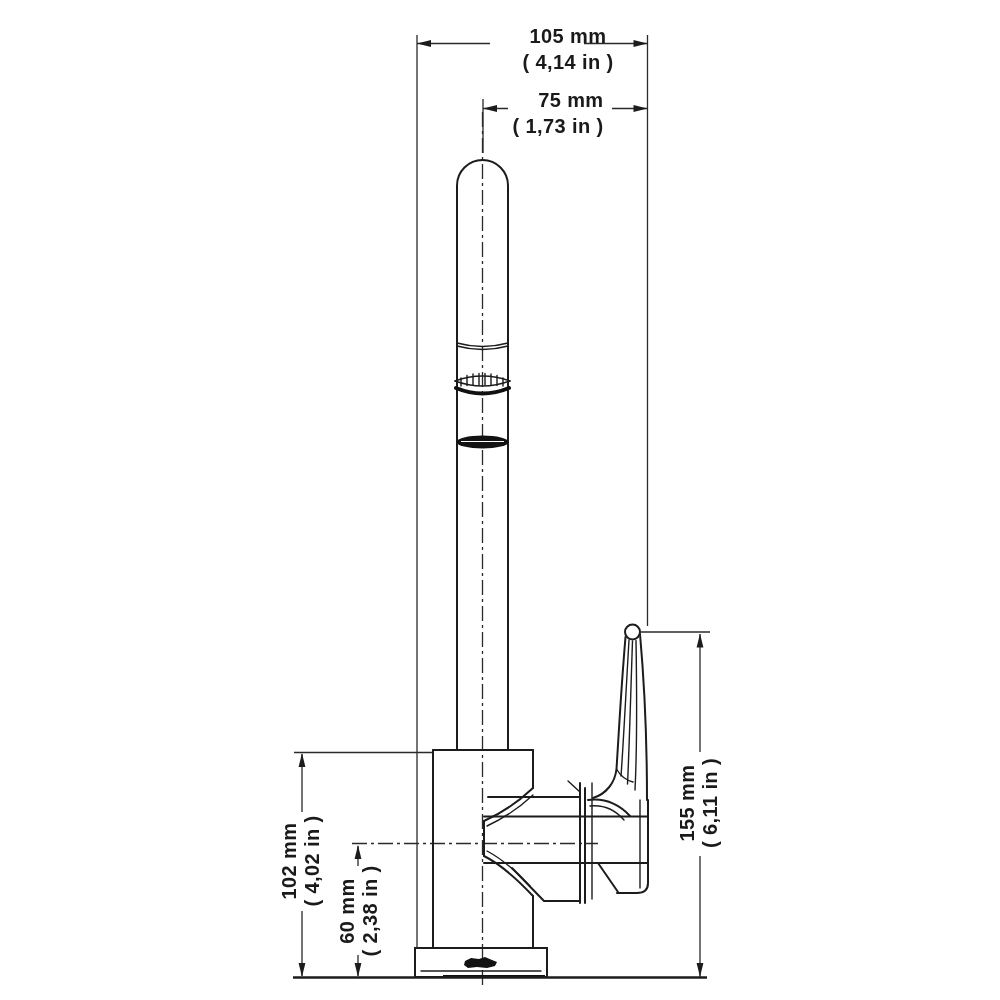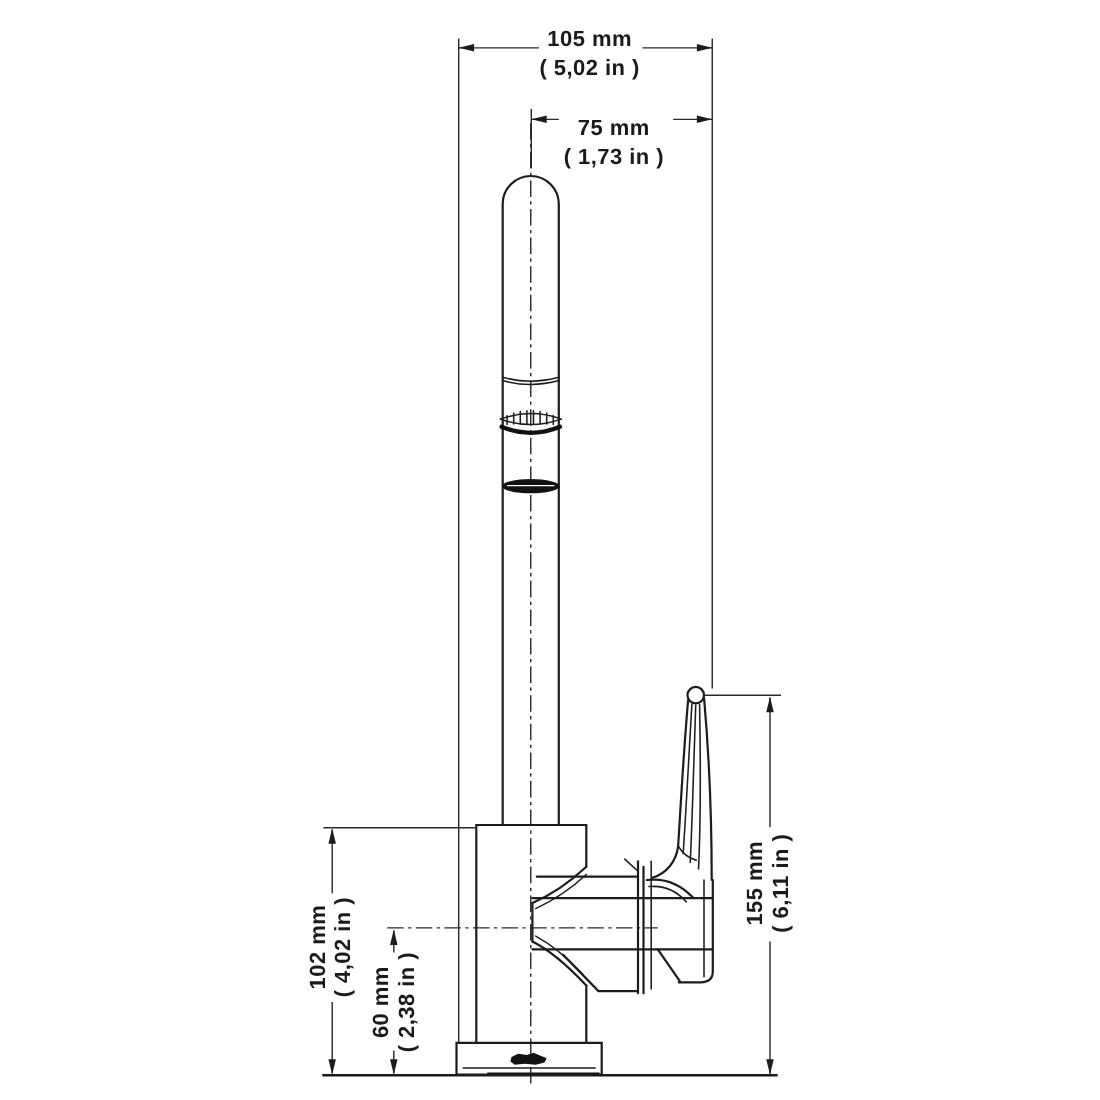--- a/index.html
+++ b/index.html
@@ -141,26 +141,26 @@
       <polygon class="arrow" points="302,977 298.6,963 305.4,963"></polygon>
     </g>
 
     <g>
       <path class="dim" d="M358,846 V866 M358,955 V976"></path>
       <polygon class="arrow" points="358,845 354.6,859 361.4,859"></polygon>
       <polygon class="arrow" points="358,977 354.6,963 361.4,963"></polygon>
     </g>
   </svg>
 
-  <div class="dim-label" style="left:536px;top:49px;">
+  <div class="dim-label" style="left:568px;top:49px;">
     <div>105 mm</div>
-    <div>( 5,02 in )</div>
+    <div>( 4,14 in )</div>
   </div>
 
-  <div class="dim-label" style="left:558px;top:130px;">
+  <div class="dim-label" style="left:558px;top:113px;text-align:right;">
     <div>75 mm</div>
     <div>( 1,73 in )</div>
   </div>
 
   <div class="dim-label vertical" style="left:699px;top:803px;">
     <div>155 mm</div>
     <div>( 6,11 in )</div>
   </div>
 
   <div class="dim-label vertical" style="left:301px;top:861px;">

